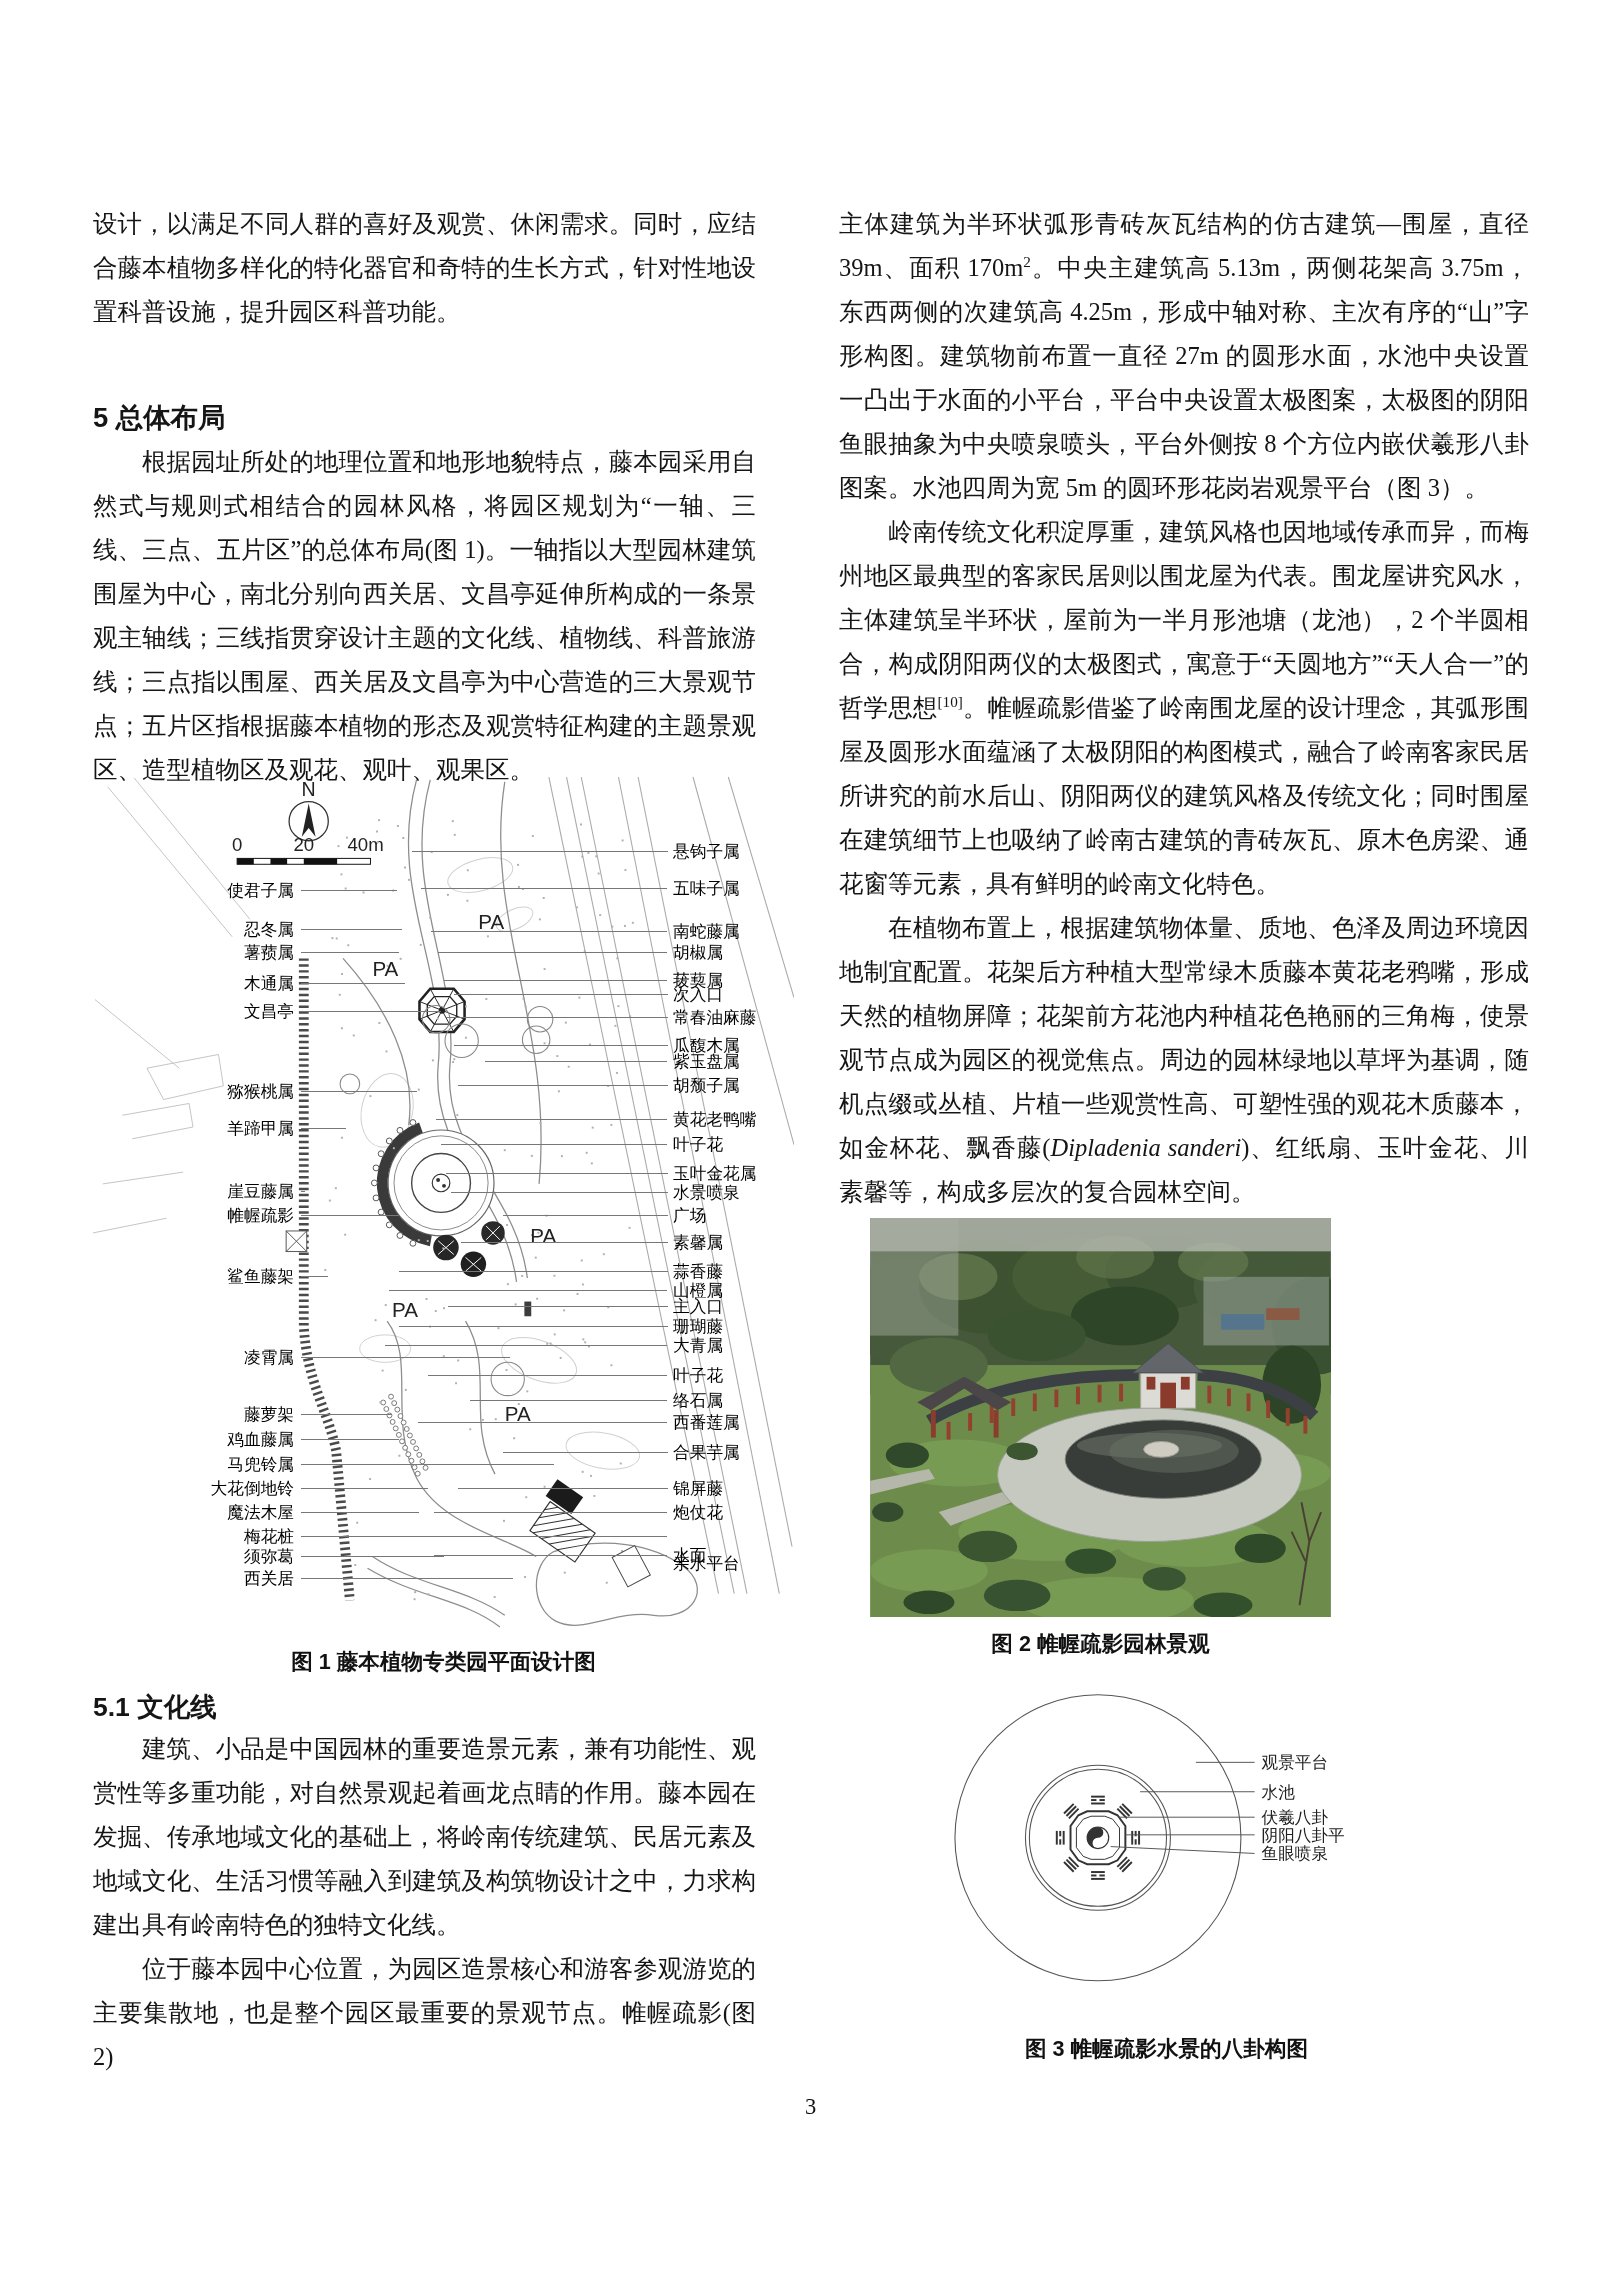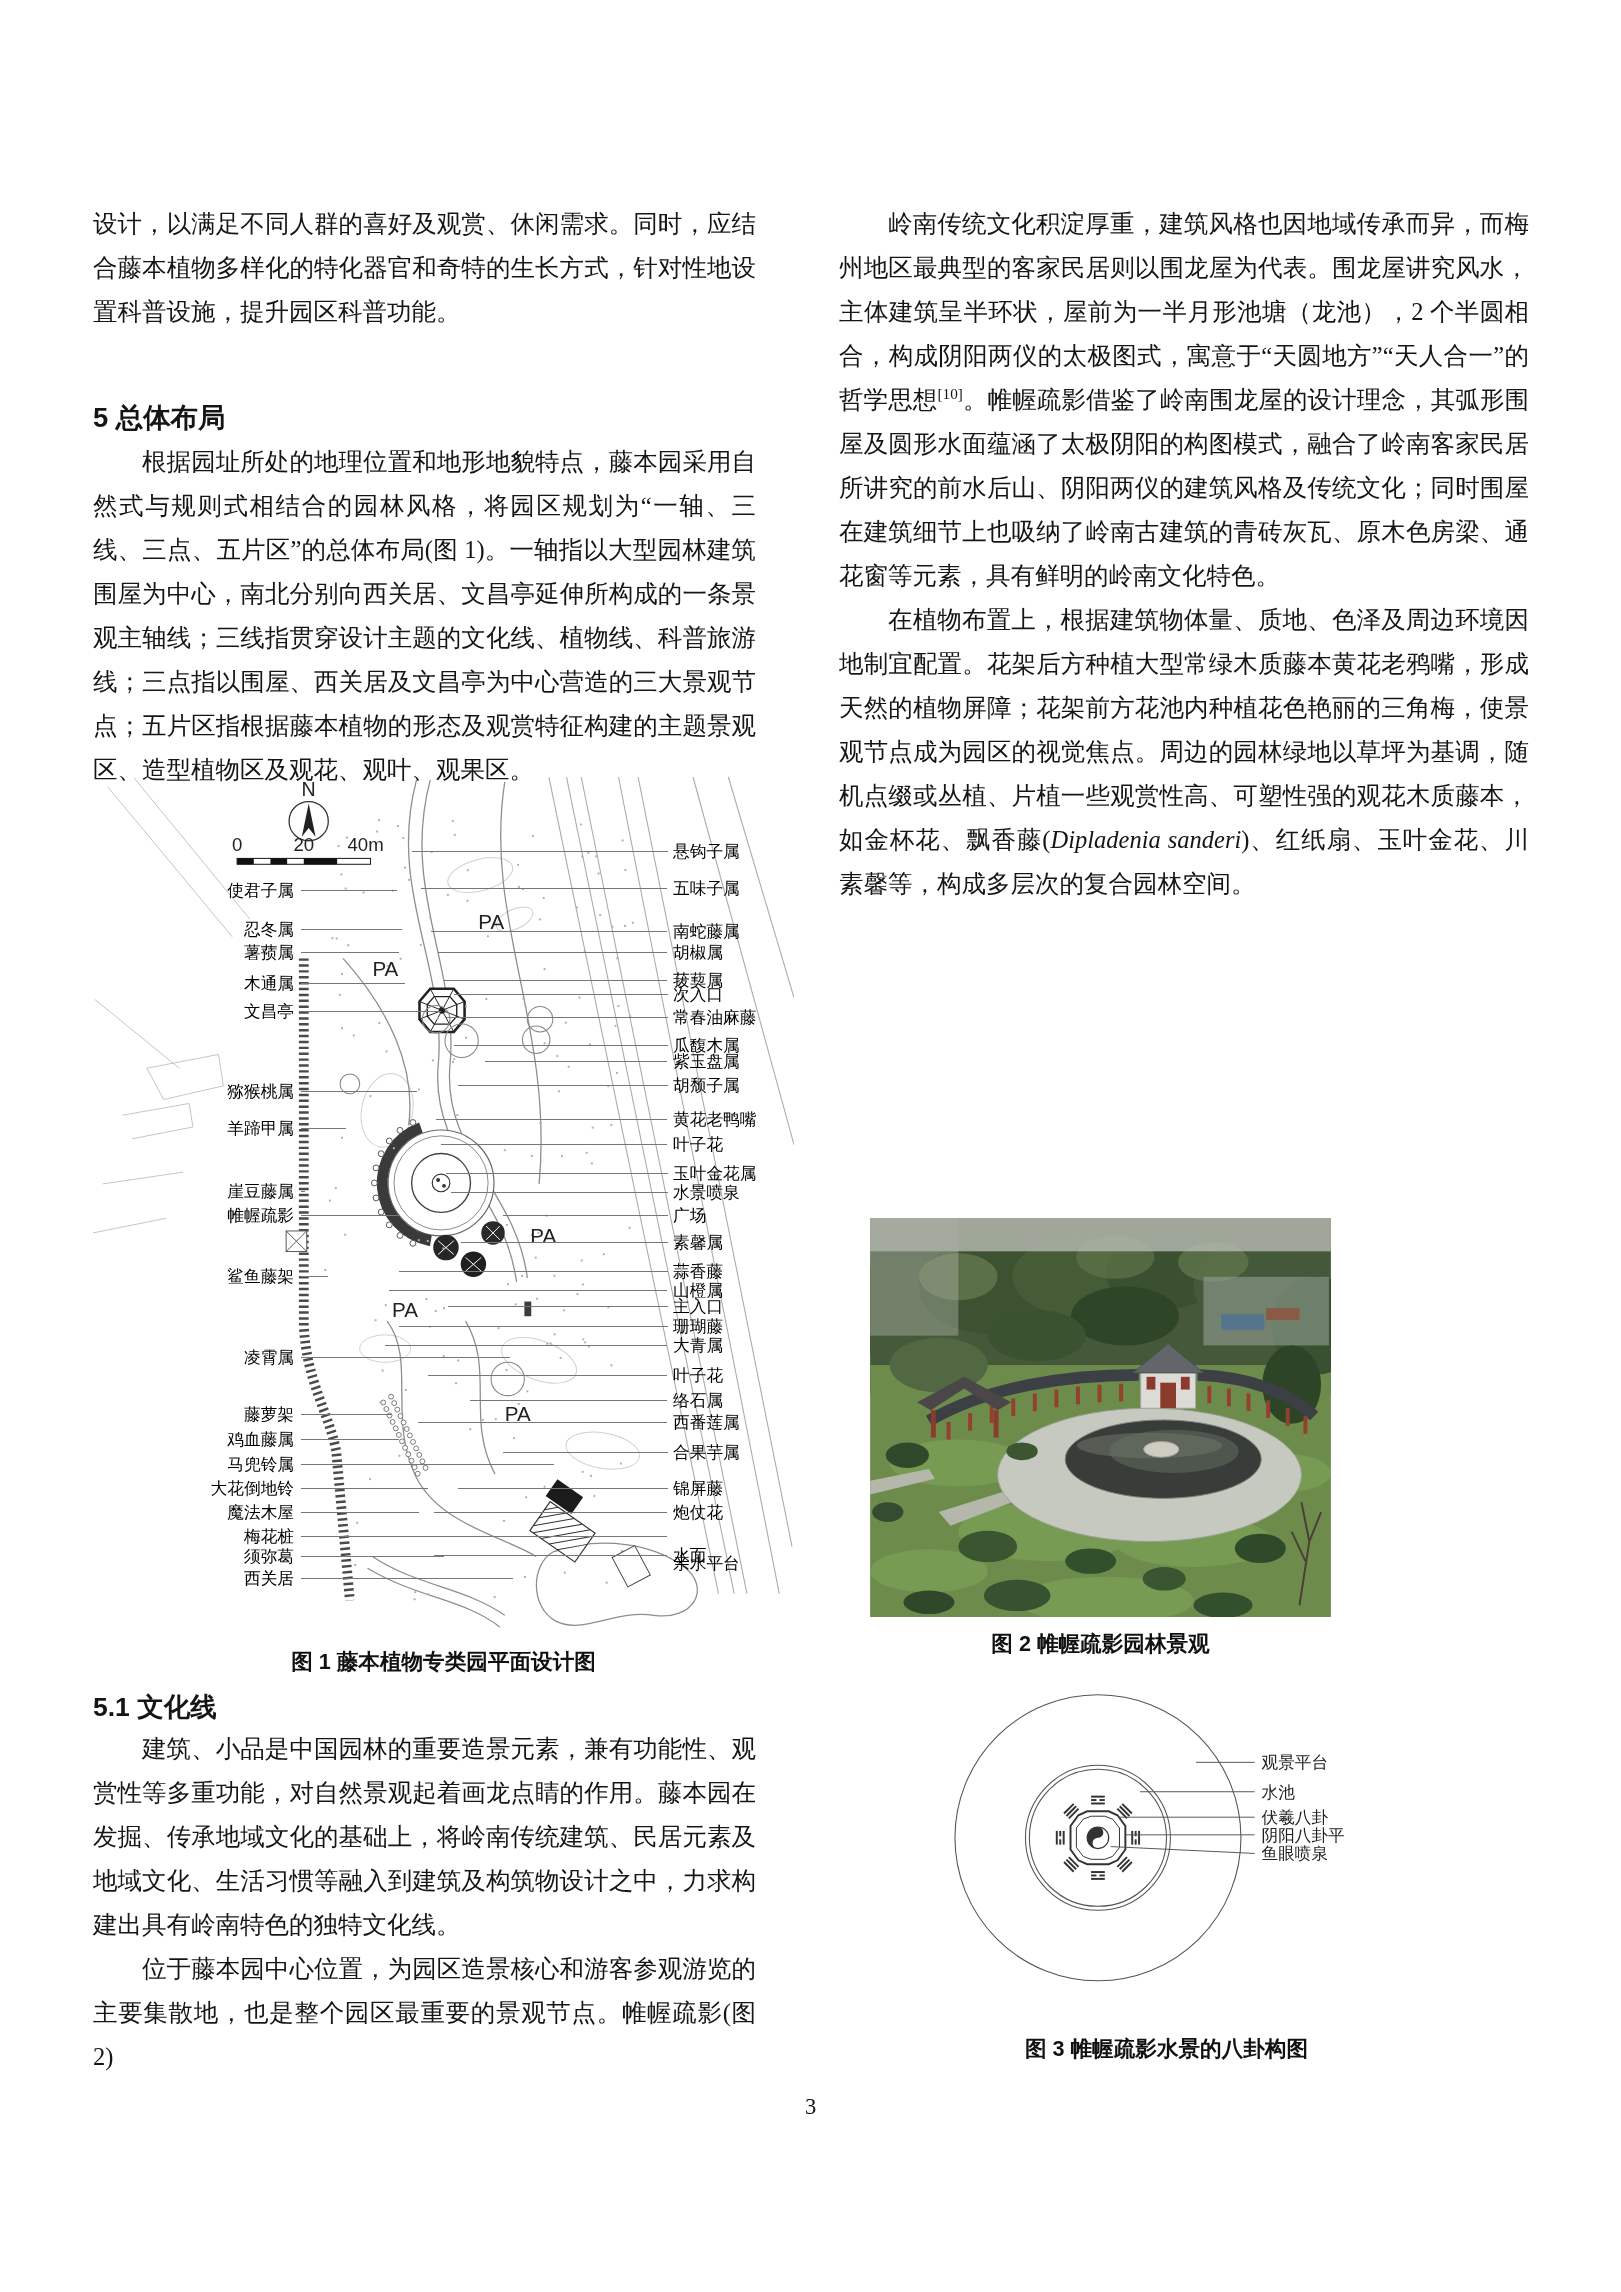--- a/index.html
+++ b/index.html
@@ -465,20 +465,21 @@
   <figcaption>图 1  藤本植物专类园平面设计图</figcaption>
 </figure>
 
 <div class="col" style="left:93px;top:1688px;width:663px;">
   <h3 class="h-black h2">5.1  文化线</h3>
   <p class="indent">建筑、小品是中国园林的重要造景元素，兼有功能性、观赏性等多重功能，对自然景观起着画龙点睛的作用。藤本园在发掘、传承地域文化的基础上，将岭南传统建筑、民居元素及地域文化、生活习惯等融入到建筑及构筑物设计之中，力求构建出具有岭南特色的独特文化线。</p>
   <p class="indent">位于藤本园中心位置，为园区造景核心和游客参观游览的主要集散地，也是整个园区最重要的景观节点。帷幄疏影(图 2)</p>
 </div>
 
 <div class="col" style="left:839px;top:202px;width:690px;">
+  <p>主体建筑为半环状弧形青砖灰瓦结构的仿古建筑—围屋，直径 39m、面积 170m<sup>2</sup>。中央主建筑高 5.13m，两侧花架高 3.75m，东西两侧的次建筑高 4.25m，形成中轴对称、主次有序的“山”字形构图。建筑物前布置一直径 27m 的圆形水面，水池中央设置一凸出于水面的小平台，平台中央设置太极图案，太极图的阴阳鱼眼抽象为中央喷泉喷头，平台外侧按 8 个方位内嵌伏羲形八卦图案。水池四周为宽 5m 的圆环形花岗岩观景平台（图 3）。</p>
   <p class="indent">岭南传统文化积淀厚重，建筑风格也因地域传承而异，而梅州地区最典型的客家民居则以围龙屋为代表。围龙屋讲究风水，主体建筑呈半环状，屋前为一半月形池塘（龙池），2 个半圆相合，构成阴阳两仪的太极图式，寓意于“天圆地方”“天人合一”的哲学思想<sup>[10]</sup>。帷幄疏影借鉴了岭南围龙屋的设计理念，其弧形围屋及圆形水面蕴涵了太极阴阳的构图模式，融合了岭南客家民居所讲究的前水后山、阴阳两仪的建筑风格及传统文化；同时围屋在建筑细节上也吸纳了岭南古建筑的青砖灰瓦、原木色房梁、通花窗等元素，具有鲜明的岭南文化特色。</p>
   <p class="indent">在植物布置上，根据建筑物体量、质地、色泽及周边环境因地制宜配置。花架后方种植大型常绿木质藤本黄花老鸦嘴，形成天然的植物屏障；花架前方花池内种植花色艳丽的三角梅，使景观节点成为园区的视觉焦点。周边的园林绿地以草坪为基调，随机点缀或丛植、片植一些观赏性高、可塑性强的观花木质藤本，如金杯花、飘香藤(<i>Dipladenia sanderi</i>)、红纸扇、玉叶金花、川素馨等，构成多层次的复合园林空间。</p>
 </div>
 
 <figure id="fig2">
   <svg width="461" height="399" viewBox="0 0 470 407">
     <rect x="0" y="0" width="470" height="180" fill="#45583a"></rect>
     <rect x="0" y="150" width="470" height="257" fill="#6d8c4c"></rect>
 
     <g>

